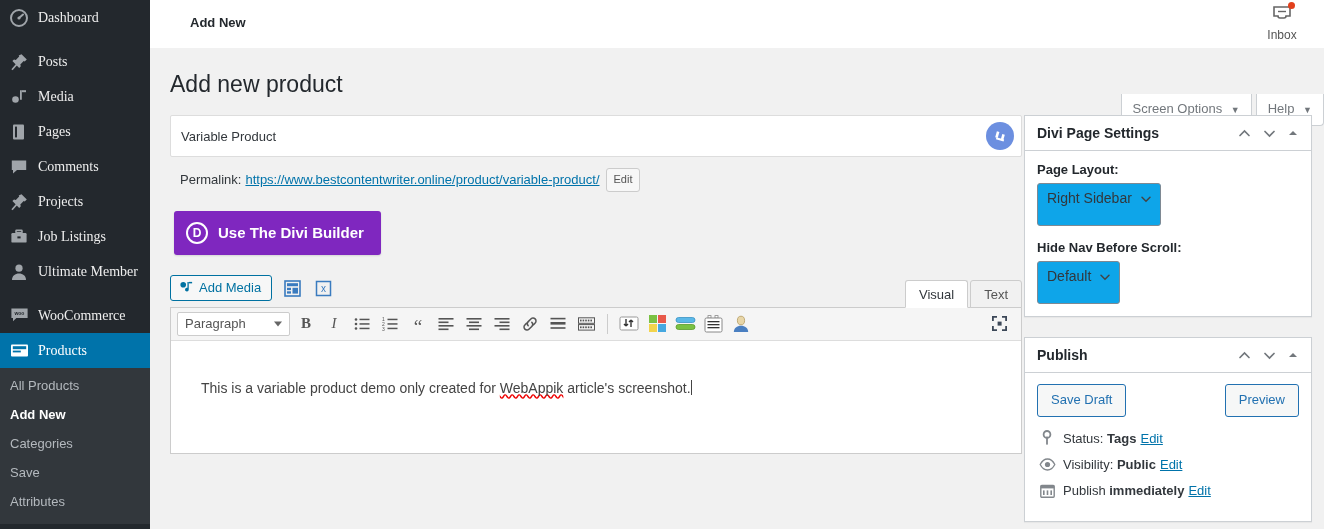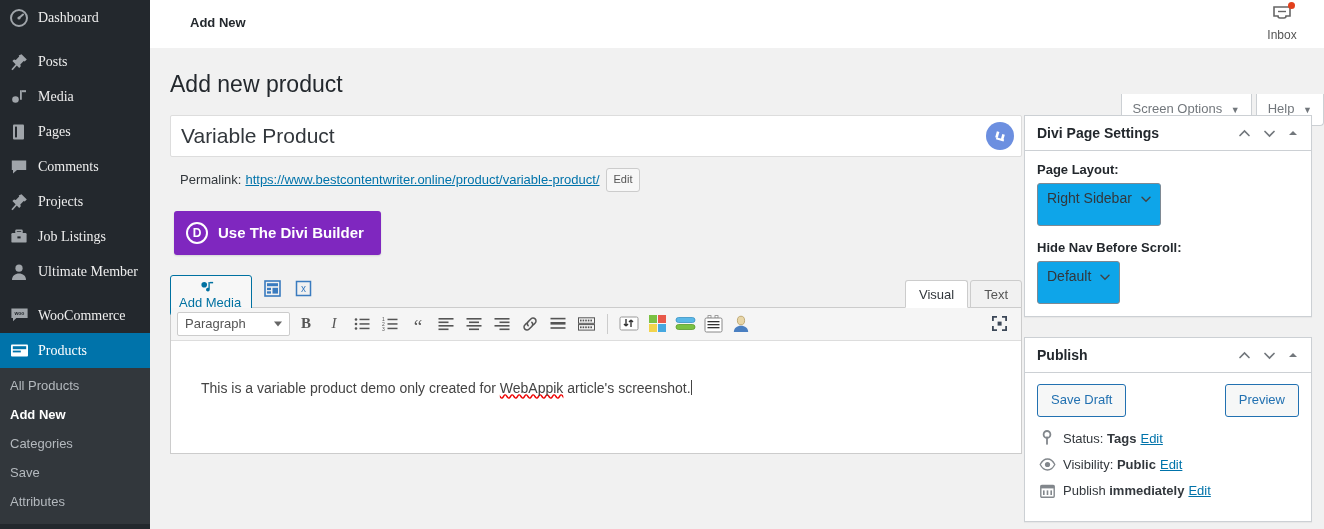--- a/index.html
+++ b/index.html
@@ -111,21 +111,21 @@
     position: relative;
     background: #fff;
     border: 1px solid #ddd;
     height: 42px;
     border-radius: 2px;
   }
   .title-input {
     width: 100%; height: 100%;
     border: 0; outline: 0;
     padding: 3px 50px 3px 10px;
-    font-size: 21px; color: #32373c;
+    font-size: 13px; color: #32373c;
     font-family: "Liberation Sans", sans-serif;
     background: transparent;
   }
   .divi-badge {
     position: absolute; right: 7px; top: 50%;
     transform: translateY(-50%);
     width: 28px; height: 28px; border-radius: 50%;
     background: #6c8fe0;
     display: flex; align-items: center; justify-content: center;
     cursor: pointer;
@@ -182,21 +182,20 @@
   .add-media-btn {
     display: inline-flex; align-items: center;
     background: #f7f7f7;
     border: 1px solid #0071a1;
     border-radius: 3px;
     color: #0071a1;
     font-size: 13px;
     padding: 4px 10px 5px 8px;
     cursor: pointer;
     vertical-align: top;
-    flex-direction: column;
   }
   .add-media-btn svg { margin-right: 5px; display: block; }
   .qt-icon-btn {
     display: inline-flex; align-items: center; justify-content: center;
     width: 20px; height: 20px;
     margin-left: 6px;
     vertical-align: top;
     margin-top: 4px;
     cursor: pointer;
   }

